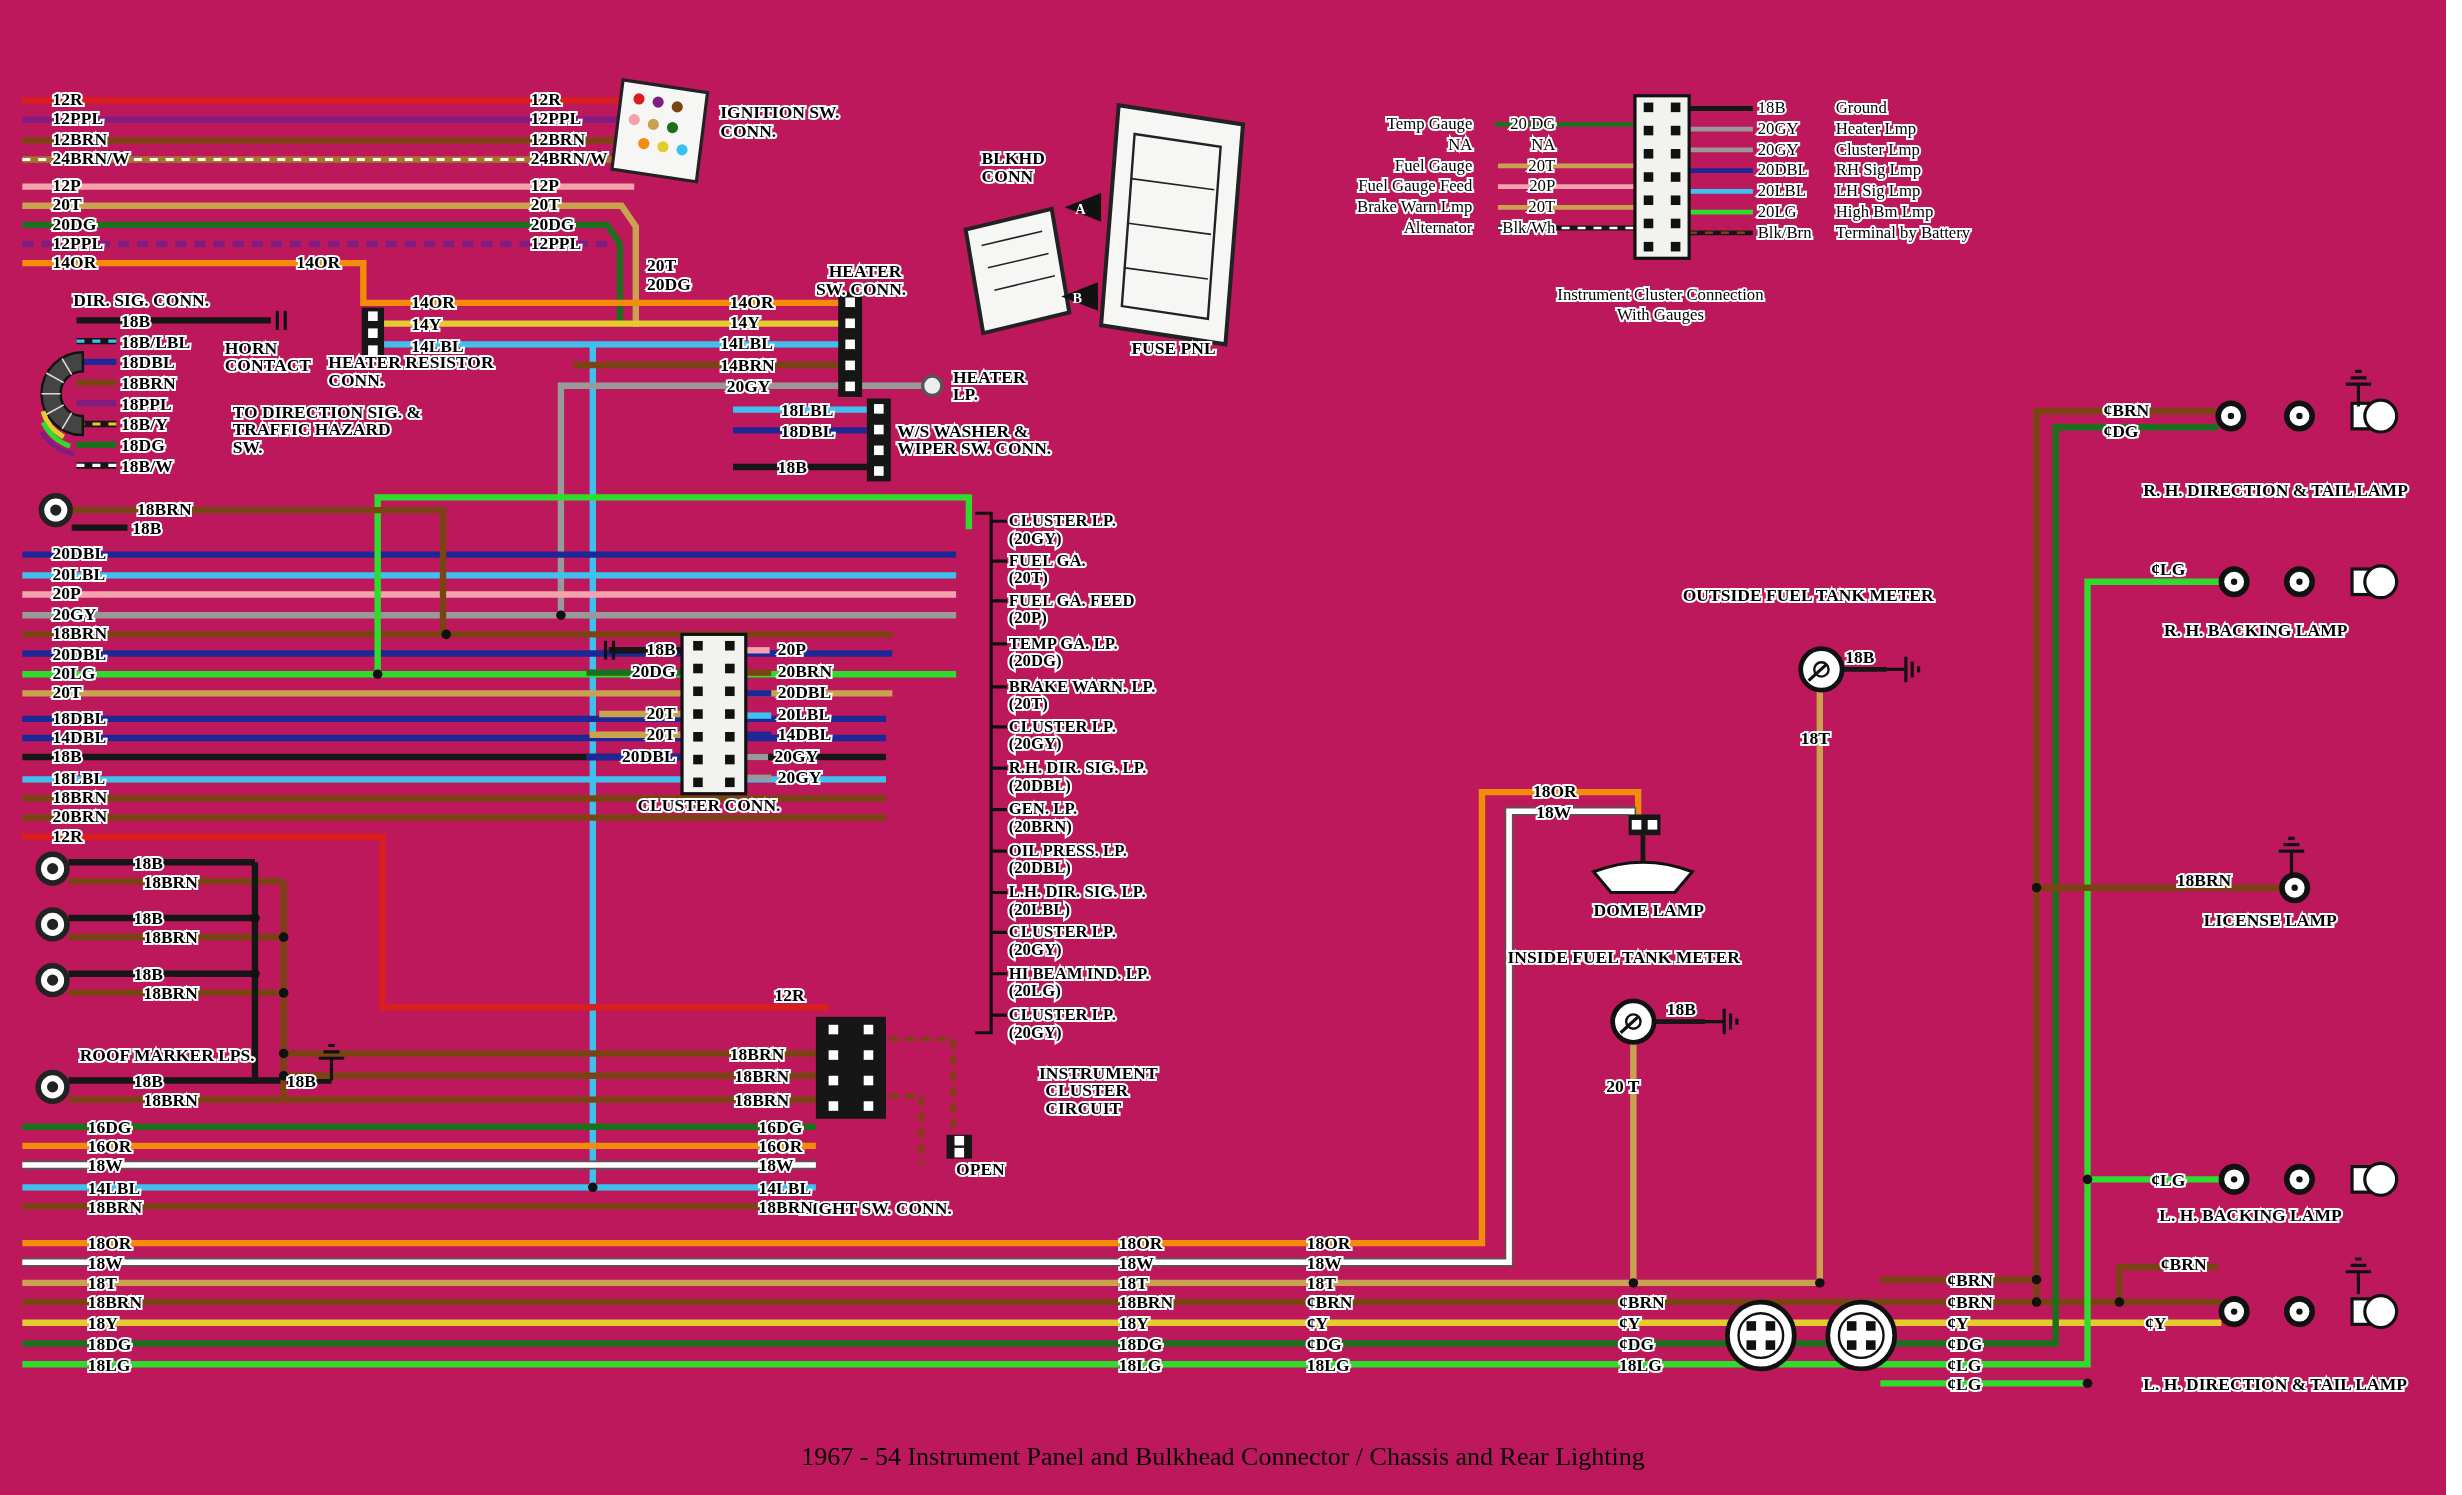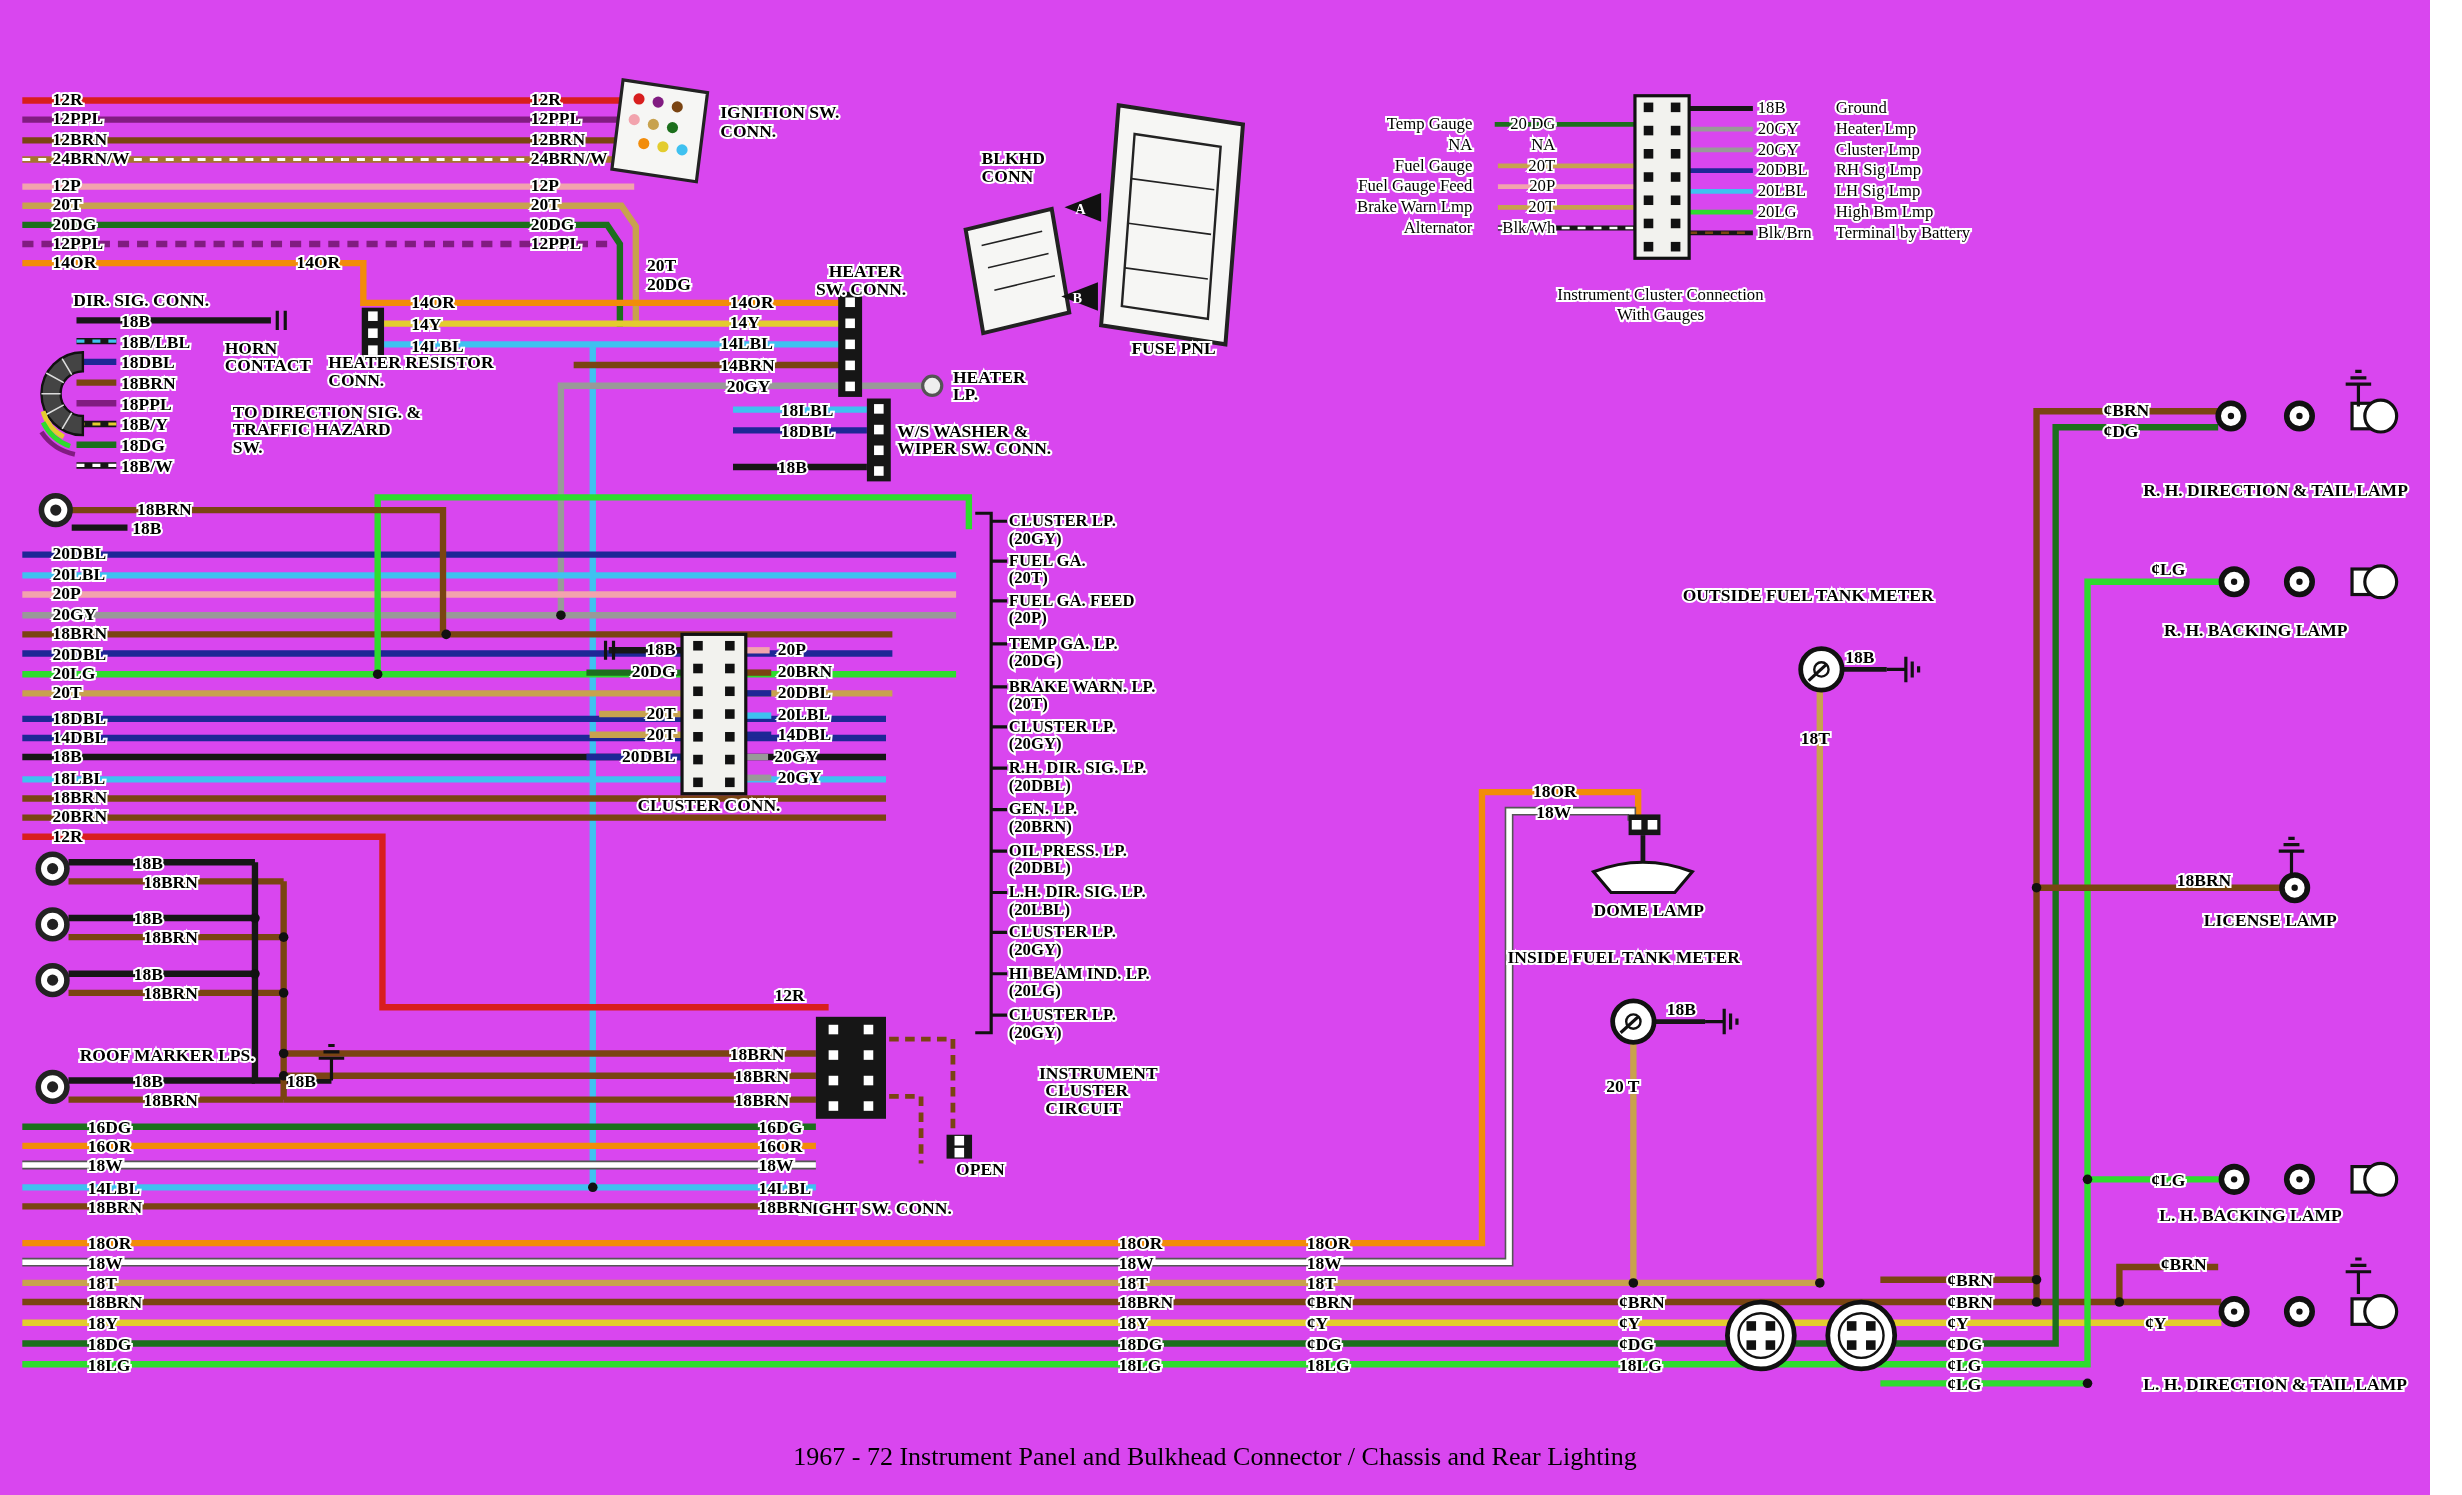--- a/index.html
+++ b/index.html
@@ -1,16 +1,16 @@
 <!DOCTYPE html>
 <html style="font-size:9.4px"><head>
 <meta charset="utf-8">
 <style>
   html,body{margin:0;padding:0;background:#fff;}
-  #page{position:relative;width:2430px;height:1495px;background:#d946ef;overflow:hidden;}
+  #page{position:relative;width:2430px;height:1495px;background:#be185d;overflow:hidden;padding-left:16px;}
   #diagram{position:absolute;left:0;top:0;}
   #title{position:absolute;left:0;right:0;bottom:23.5px;text-align:center;
          font:400 26px "Liberation Serif", serif;color:#000;}
   text{font-family:"Liberation Serif", serif;}
 </style>
 </head>
 <body>
 
 <div id="page">
   <svg id="diagram" width="2462" height="1495" viewBox="0 0 1545 938" xmlns="http://www.w3.org/2000/svg">
@@ -511,15 +511,15 @@
       <text x="1366" y="556" font-size="11" font-weight="700" fill="#000" stroke="#fff" stroke-width="2.5" paint-order="stroke">18BRN</text>
       <text x="1383" y="581" font-size="11" font-weight="700" fill="#000" stroke="#fff" stroke-width="2.5" paint-order="stroke">LICENSE LAMP</text>
       <text x="1350" y="744" font-size="11" font-weight="700" fill="#000" stroke="#fff" stroke-width="2.5" paint-order="stroke">¢LG</text>
       <text x="1355" y="766" font-size="11" font-weight="700" fill="#000" stroke="#fff" stroke-width="2.5" paint-order="stroke">L. H. BACKING LAMP</text>
       <text x="1356" y="797" font-size="11" font-weight="700" fill="#000" stroke="#fff" stroke-width="2.5" paint-order="stroke">¢BRN</text>
       <text x="1346" y="834" font-size="11" font-weight="700" fill="#000" stroke="#fff" stroke-width="2.5" paint-order="stroke">¢Y</text>
       <text x="1345" y="872" font-size="11" font-weight="700" fill="#000" stroke="#fff" stroke-width="2.5" paint-order="stroke">L. H. DIRECTION &amp; TAIL LAMP</text>
       <text x="678" y="134" font-size="9" font-weight="700" fill="#fff" text-anchor="middle">A</text>
       <text x="676" y="190" font-size="9" font-weight="700" fill="#fff" text-anchor="middle">B</text>
     </svg>
-  <div id="title">1967 - 72 Instrument Panel and Bulkhead Connector / Chassis and Rear Lighting</div>
+  <div id="title">1967 - 54 Instrument Panel and Bulkhead Connector / Chassis and Rear Lighting</div>
 </div>
 
 
 </body></html>

